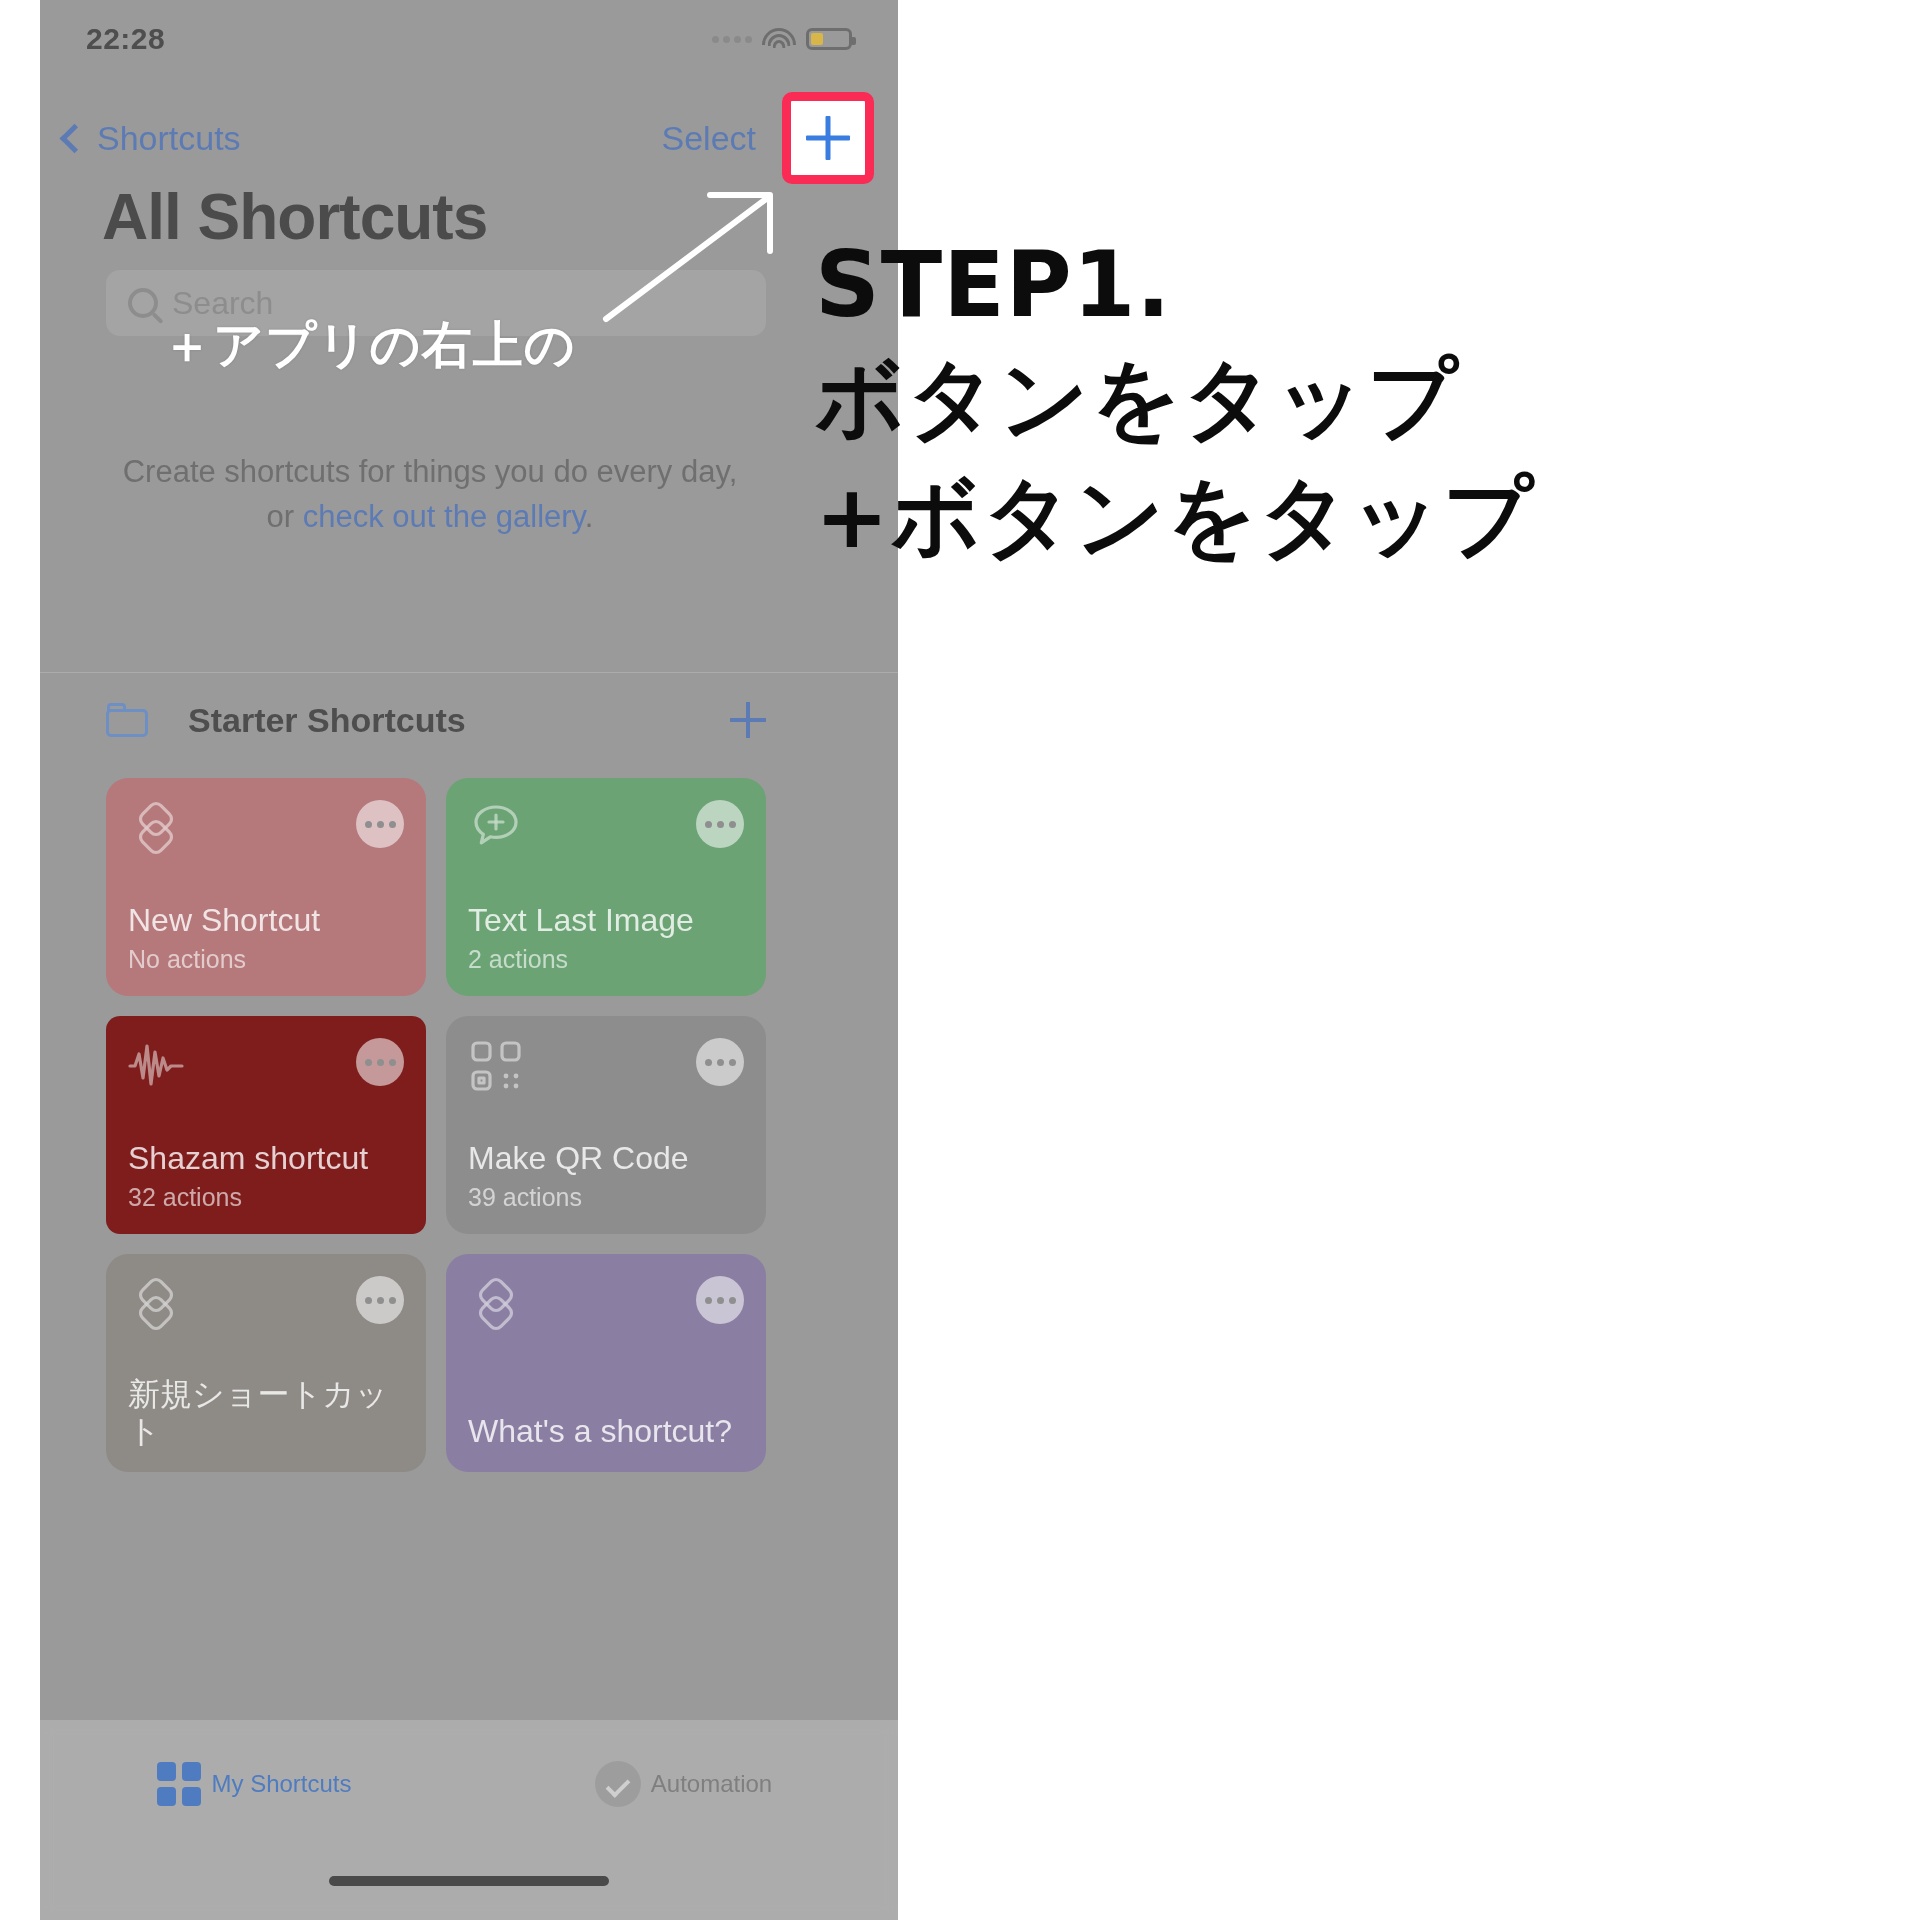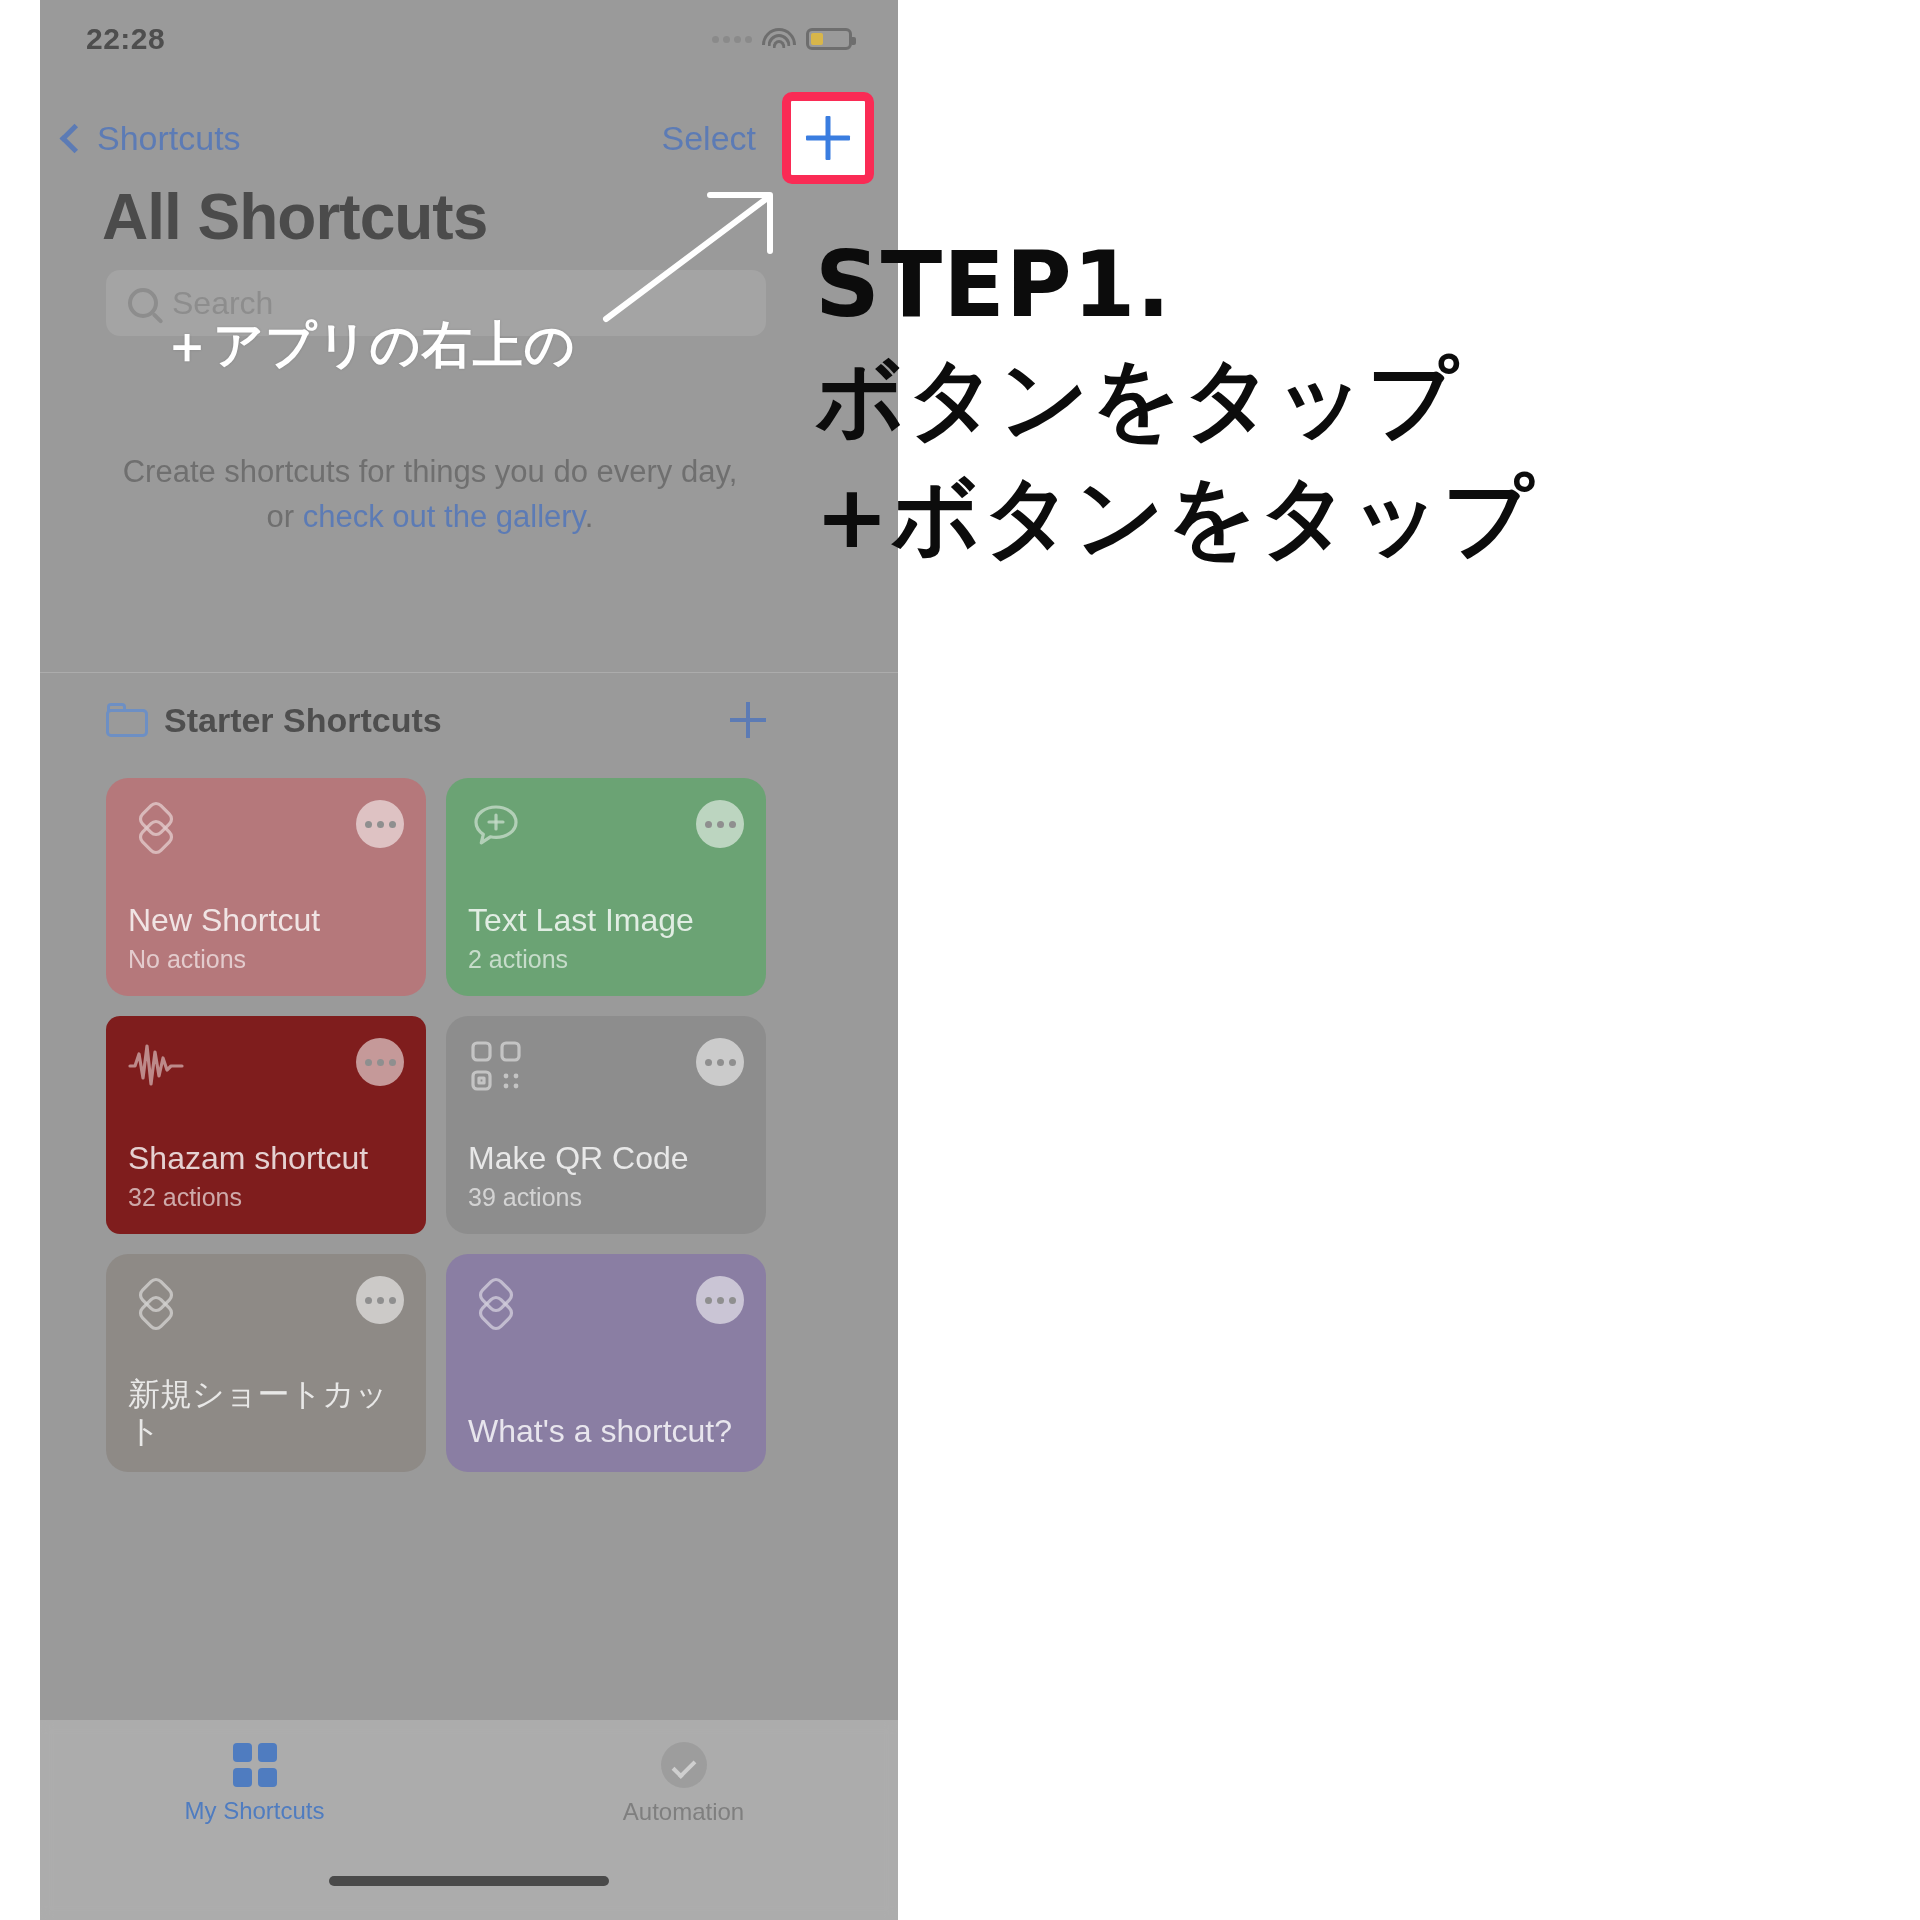--- a/index.html
+++ b/index.html
@@ -103,21 +103,21 @@
   .emptystate .link{color:#5c7bb5;}
 
   
   .list-divider{
     position:absolute;left:0;top:672px;width:100%;height:1px;background:rgba(255,255,255,.18);
   }
 
   
   .folder-row{
     position:absolute;left:66px;top:690px;width:660px;height:60px;
-    display:flex;align-items:center;gap:16px;
+    display:flex;align-items:center;gap:40px;
   }
   .folder-icon{width:42px;height:34px;position:relative;flex:none;}
   .folder-icon::before{
     content:"";position:absolute;left:0;bottom:0;width:42px;height:28px;
     border:3px solid #6d8fc4;border-radius:5px;box-sizing:border-box;
   }
   .folder-icon::after{
     content:"";position:absolute;left:1px;top:0;width:19px;height:9px;
     border:3px solid #6d8fc4;border-bottom:none;border-radius:4px 4px 0 0;box-sizing:border-box;
   }
@@ -151,21 +151,21 @@
   }
   .card-sub{font-size:25px;color:rgba(255,255,255,.62);margin-top:6px;}
 
   
   .tabbar{
     position:absolute;left:0;bottom:0;width:100%;height:200px;
     background:rgba(200,200,200,.40);
     backdrop-filter:blur(6px);
   }
   .tabs{display:flex;height:128px;}
-  .tab{flex:1;display:flex;flex-direction:column;align-items:center;justify-content:center;gap:10px;}
+  .tab{flex:1;display:flex;flex-direction:row;align-items:center;justify-content:center;gap:10px;}
   .tab-label{font-size:24px;color:#7f7f7f;}
   .tab.active .tab-label{color:#4f7cc0;}
   .grid-icon{width:44px;height:44px;display:grid;grid-template-columns:1fr 1fr;grid-template-rows:1fr 1fr;gap:6px;}
   .grid-icon i{background:#4f7cc0;border-radius:4px;display:block;}
   .auto-icon{
     width:46px;height:46px;border-radius:50%;background:#9d9d9d;position:relative;
   }
   .auto-icon::after{
     content:"";position:absolute;left:12px;top:18px;width:18px;height:9px;
     border-left:4px solid #cfcfcf;border-bottom:4px solid #cfcfcf;transform:rotate(-45deg);

